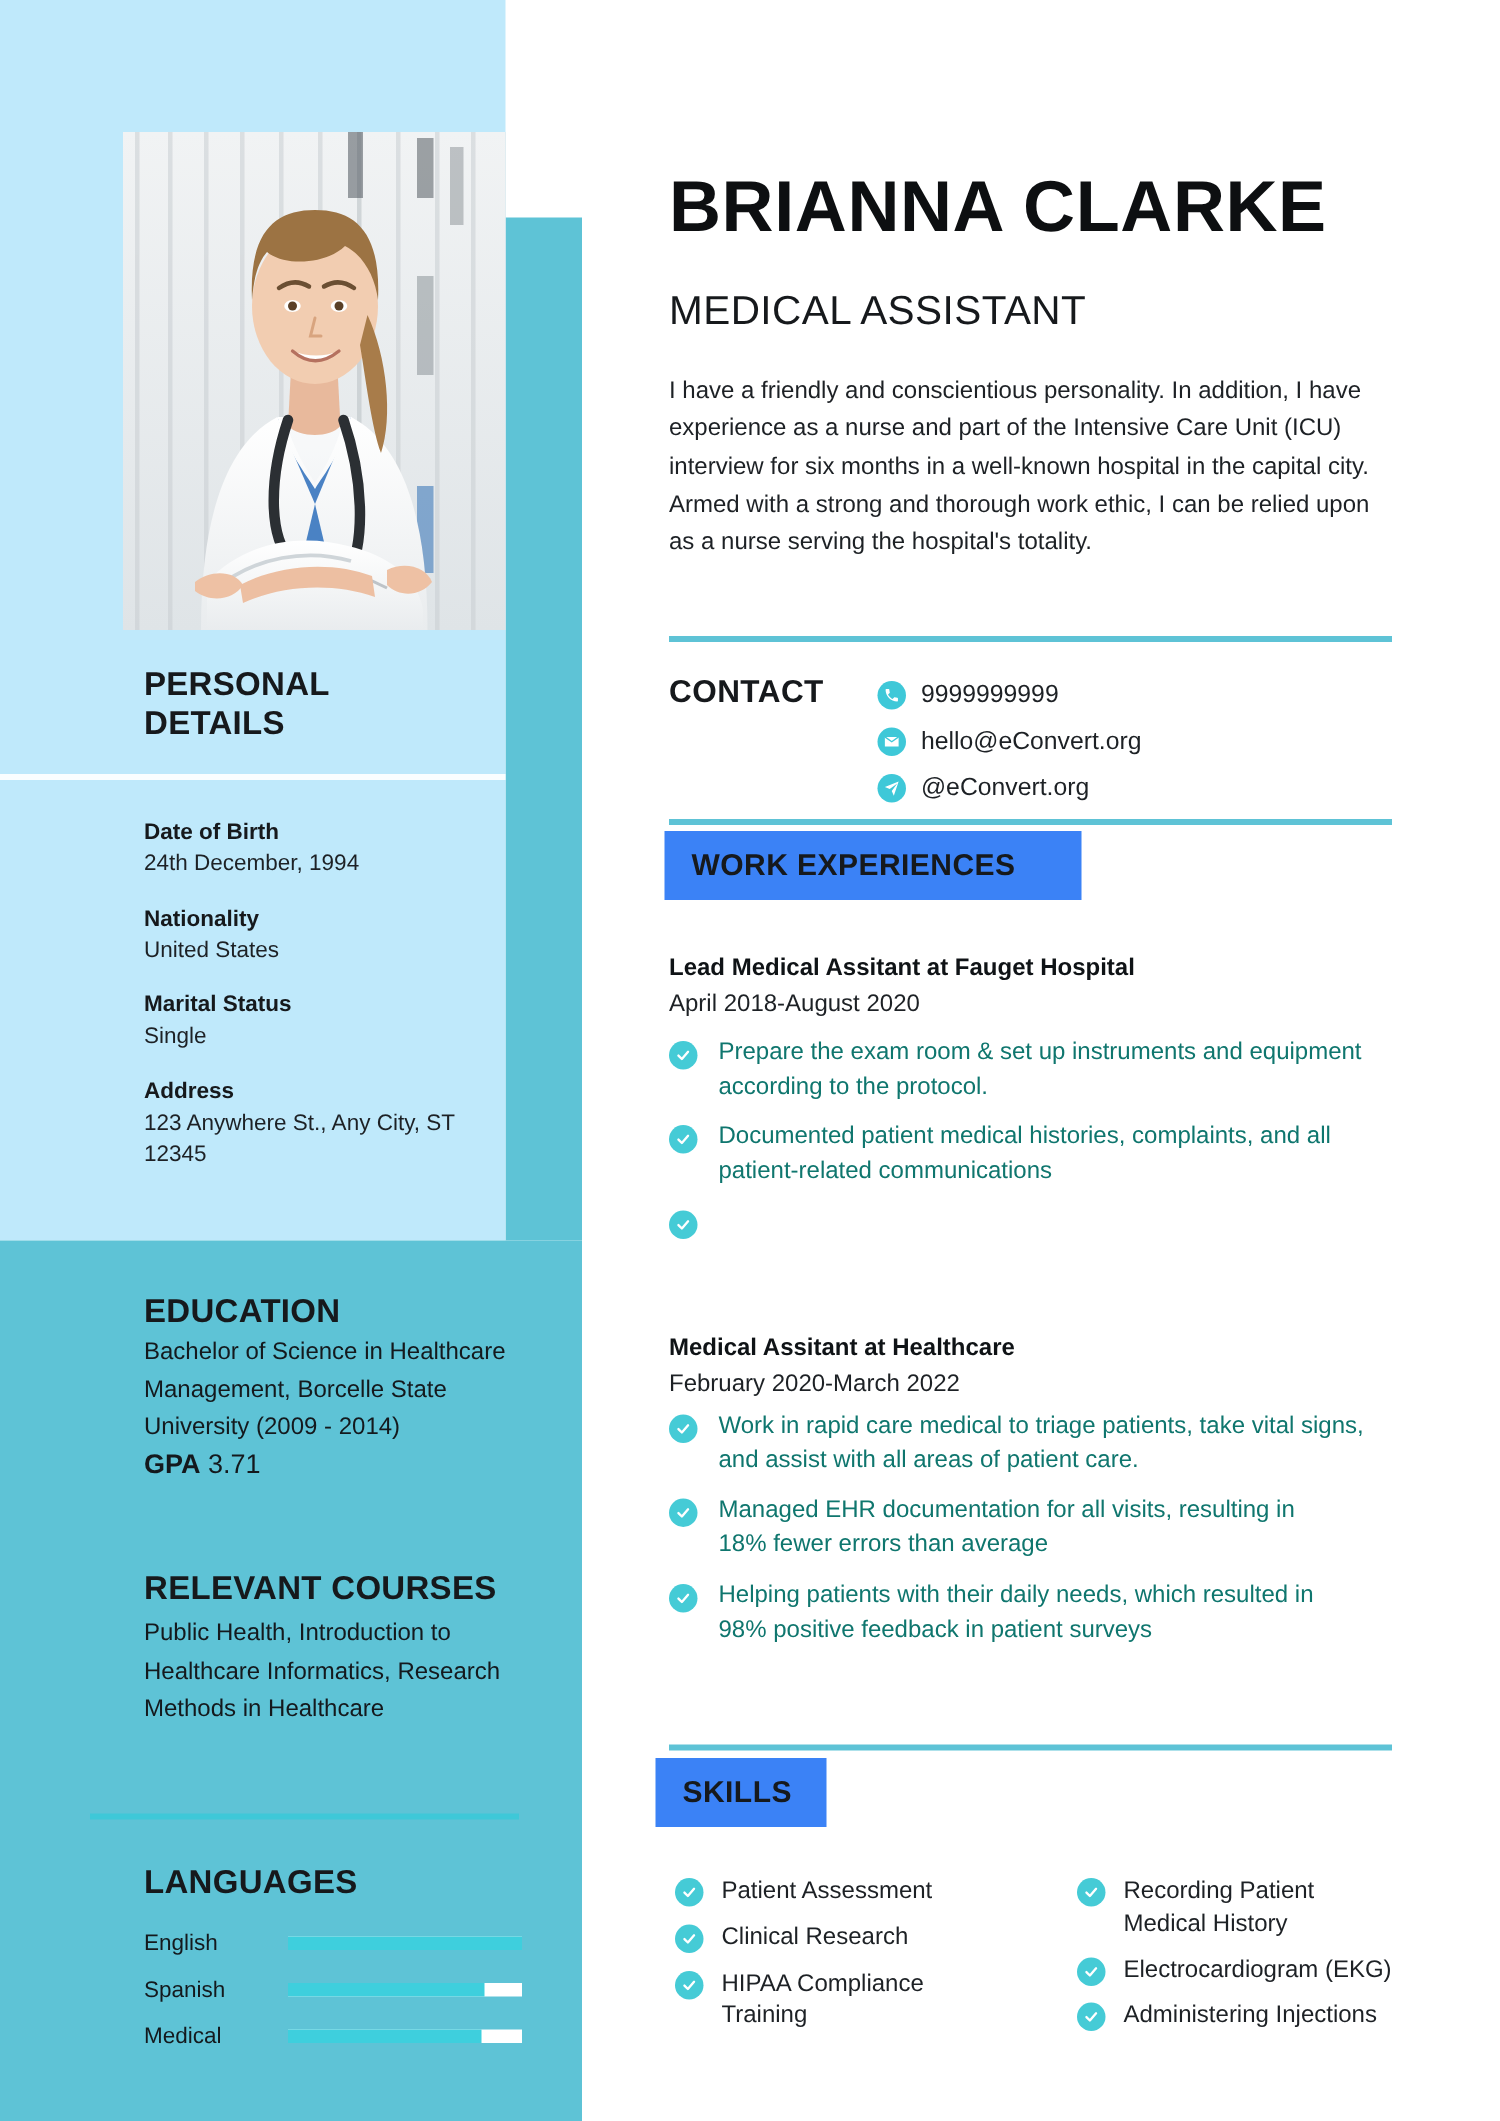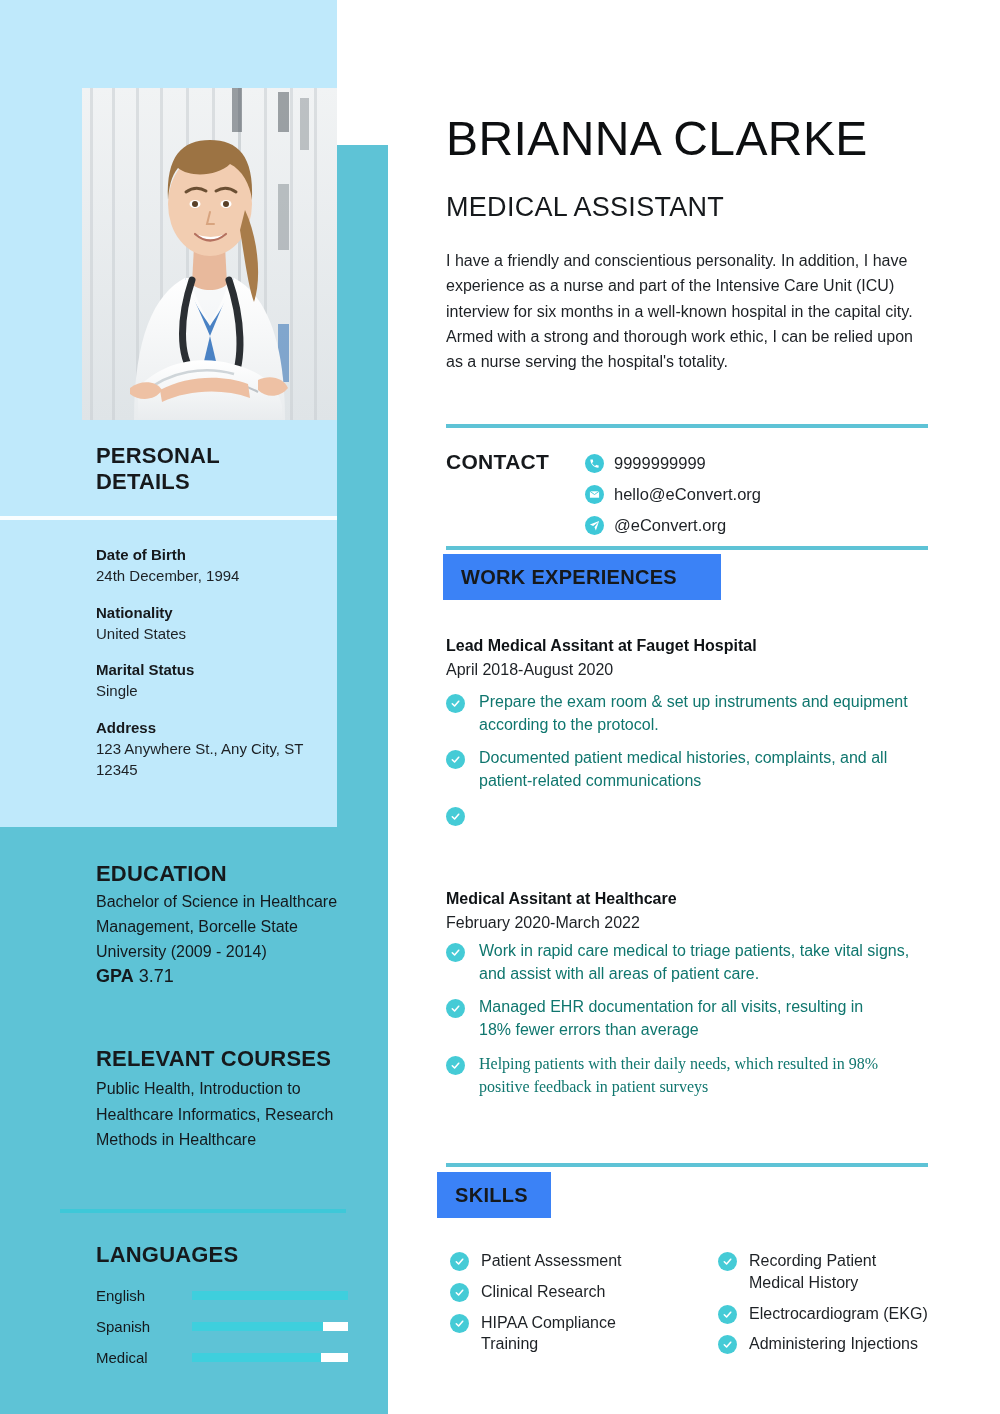--- a/index.html
+++ b/index.html
@@ -72,21 +72,21 @@
   }
   .lang-name { font-size:15px; color:#14191d; width:96px; flex:none; }
   .lang-track {
     position:relative; width:156px; height:9px;
     background:#ffffff; flex:none;
   }
   .lang-fill { position:absolute; left:0; top:0; height:9px; background:#3ecfdd; }
 
   .name {
     position:absolute; left:446px; top:111px;
-    font-size:48px; font-weight:normal; color:#0d0f11;
+    font-size:48px; font-weight:bold; color:#0d0f11;
     letter-spacing:.4px; white-space:nowrap;
   }
   .role {
     position:absolute; left:446px; top:192px;
     font-size:27px; color:#16191c; letter-spacing:.3px;
   }
   .summary {
     position:absolute; left:446px; top:248px; width:483px;
     font-size:16px; color:#1d2125; line-height:1.58;
   }
@@ -389,21 +389,21 @@
             </svg>
           </span>
         <span class="bullet-text" style="width:420px;">Managed EHR documentation for all visits, resulting in 18% fewer errors than average</span>
       </div>
       <div class="bullet">
         <span class="check">
             <svg width="11" height="11" viewBox="0 0 24 24" fill="none" stroke="#fff" stroke-width="3.4" stroke-linecap="round" stroke-linejoin="round">
               <path d="M5 12.5l5 5L19 7"></path>
             </svg>
           </span>
-        <span class="bullet-text" style="width:425px;font-family:Liberation Serif, serif;">Helping patients with their daily needs, which resulted in 98% positive feedback in patient surveys</span>
+        <span class="bullet-text" style="width:425px;">Helping patients with their daily needs, which resulted in 98% positive feedback in patient surveys</span>
       </div>
     </div>
   </div>
 
   <div class="rule" style="top:1163px;"></div>
   <div class="chip" style="left:437px; top:1172px; width:114px; height:46px;">
     <span class="chip-text">SKILLS</span>
   </div>
 
   <div class="skills-cols">

